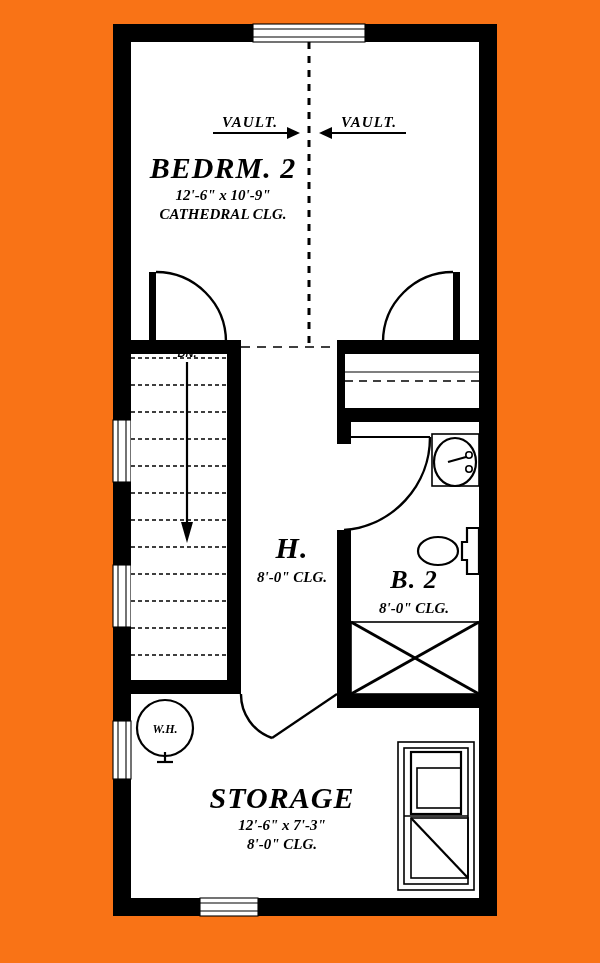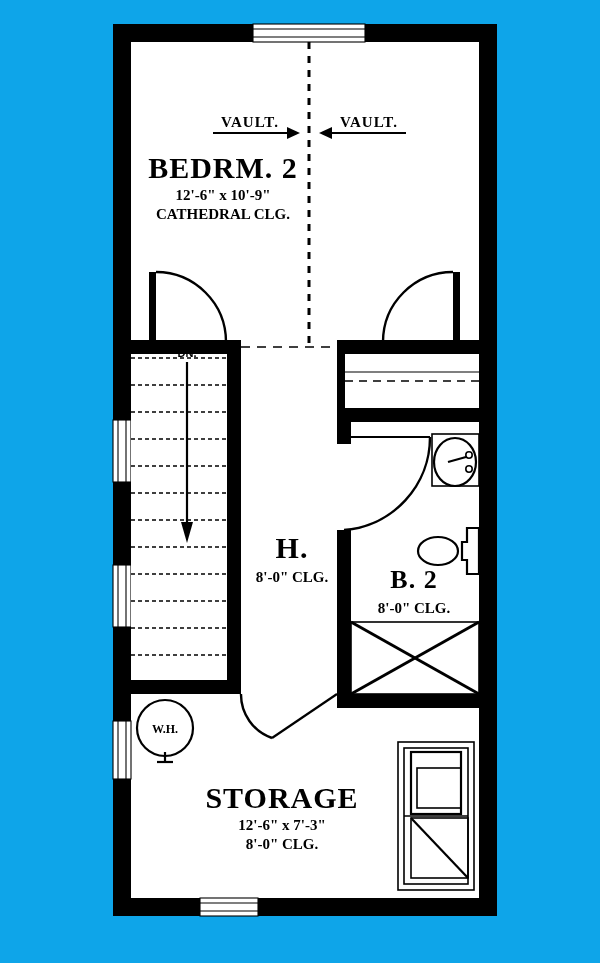--- a/index.html
+++ b/index.html
@@ -10,21 +10,22 @@
   body {
     width: 600px;
     height: 963px;
     font-family: "Liberation Serif", serif;
     overflow: hidden;
   }
   #plan-root {
     position: relative;
     width: 600px;
     height: 963px;
-    background: #0ea5e9;
+    background: #f97316;
+    font-style: italic;
   }
   svg#floorplan {
     display: block;
     width: 600px;
     height: 963px;
   }
   .wall      { fill: #000000; }
   .room-fill { fill: #ffffff; }
   .thin      { fill: none; stroke: #000000; stroke-width: 1.6; }
   .thin2     { fill: none; stroke: #000000; stroke-width: 2.2; }

